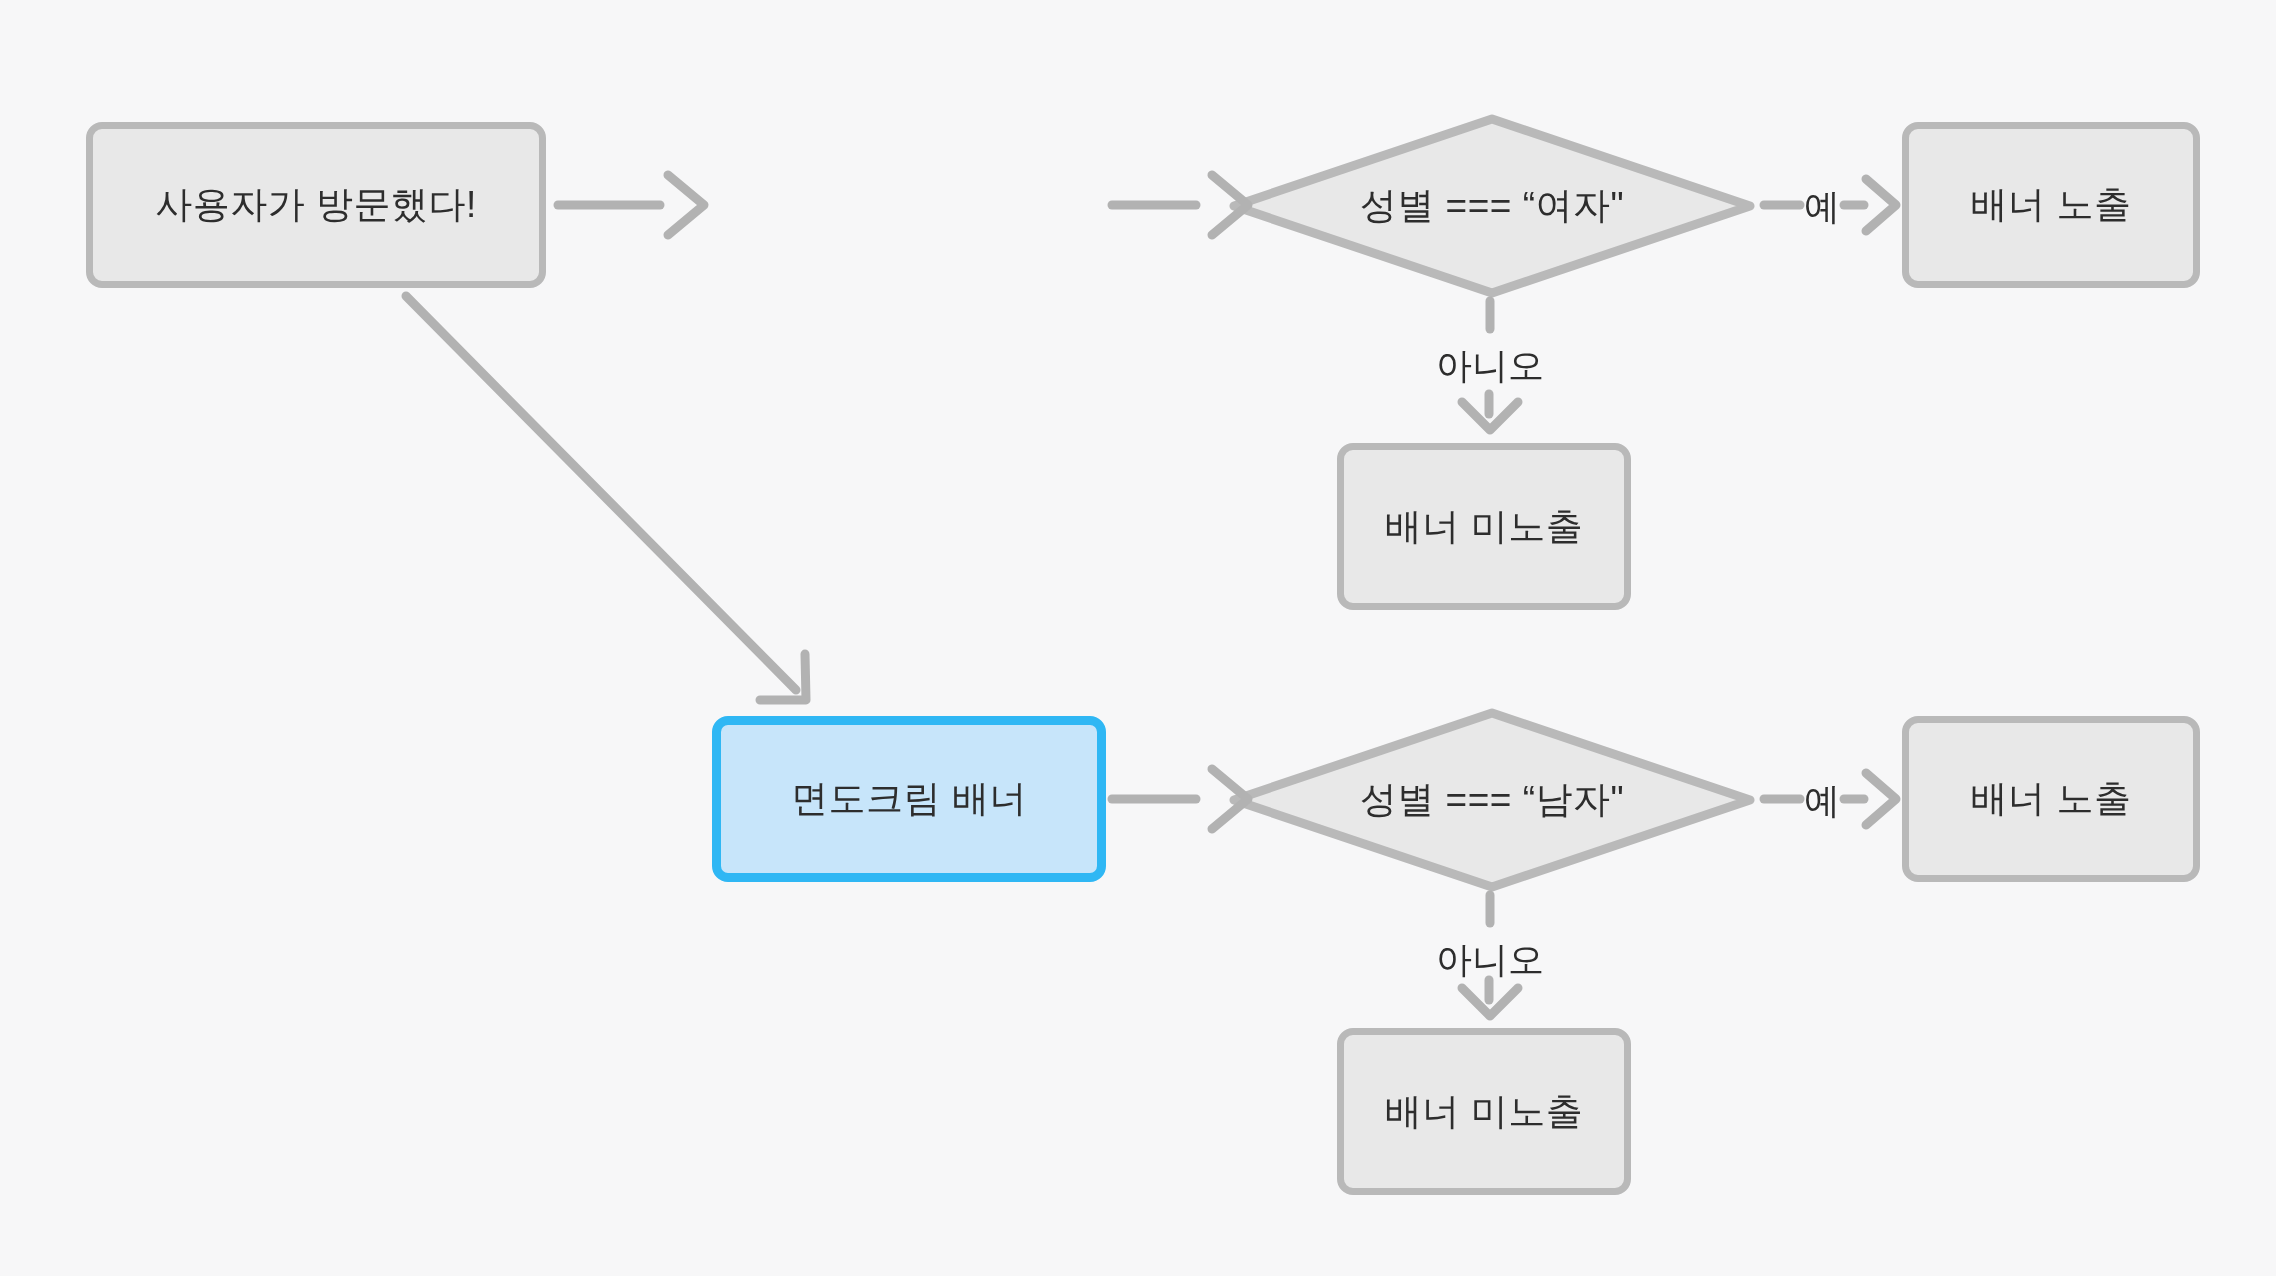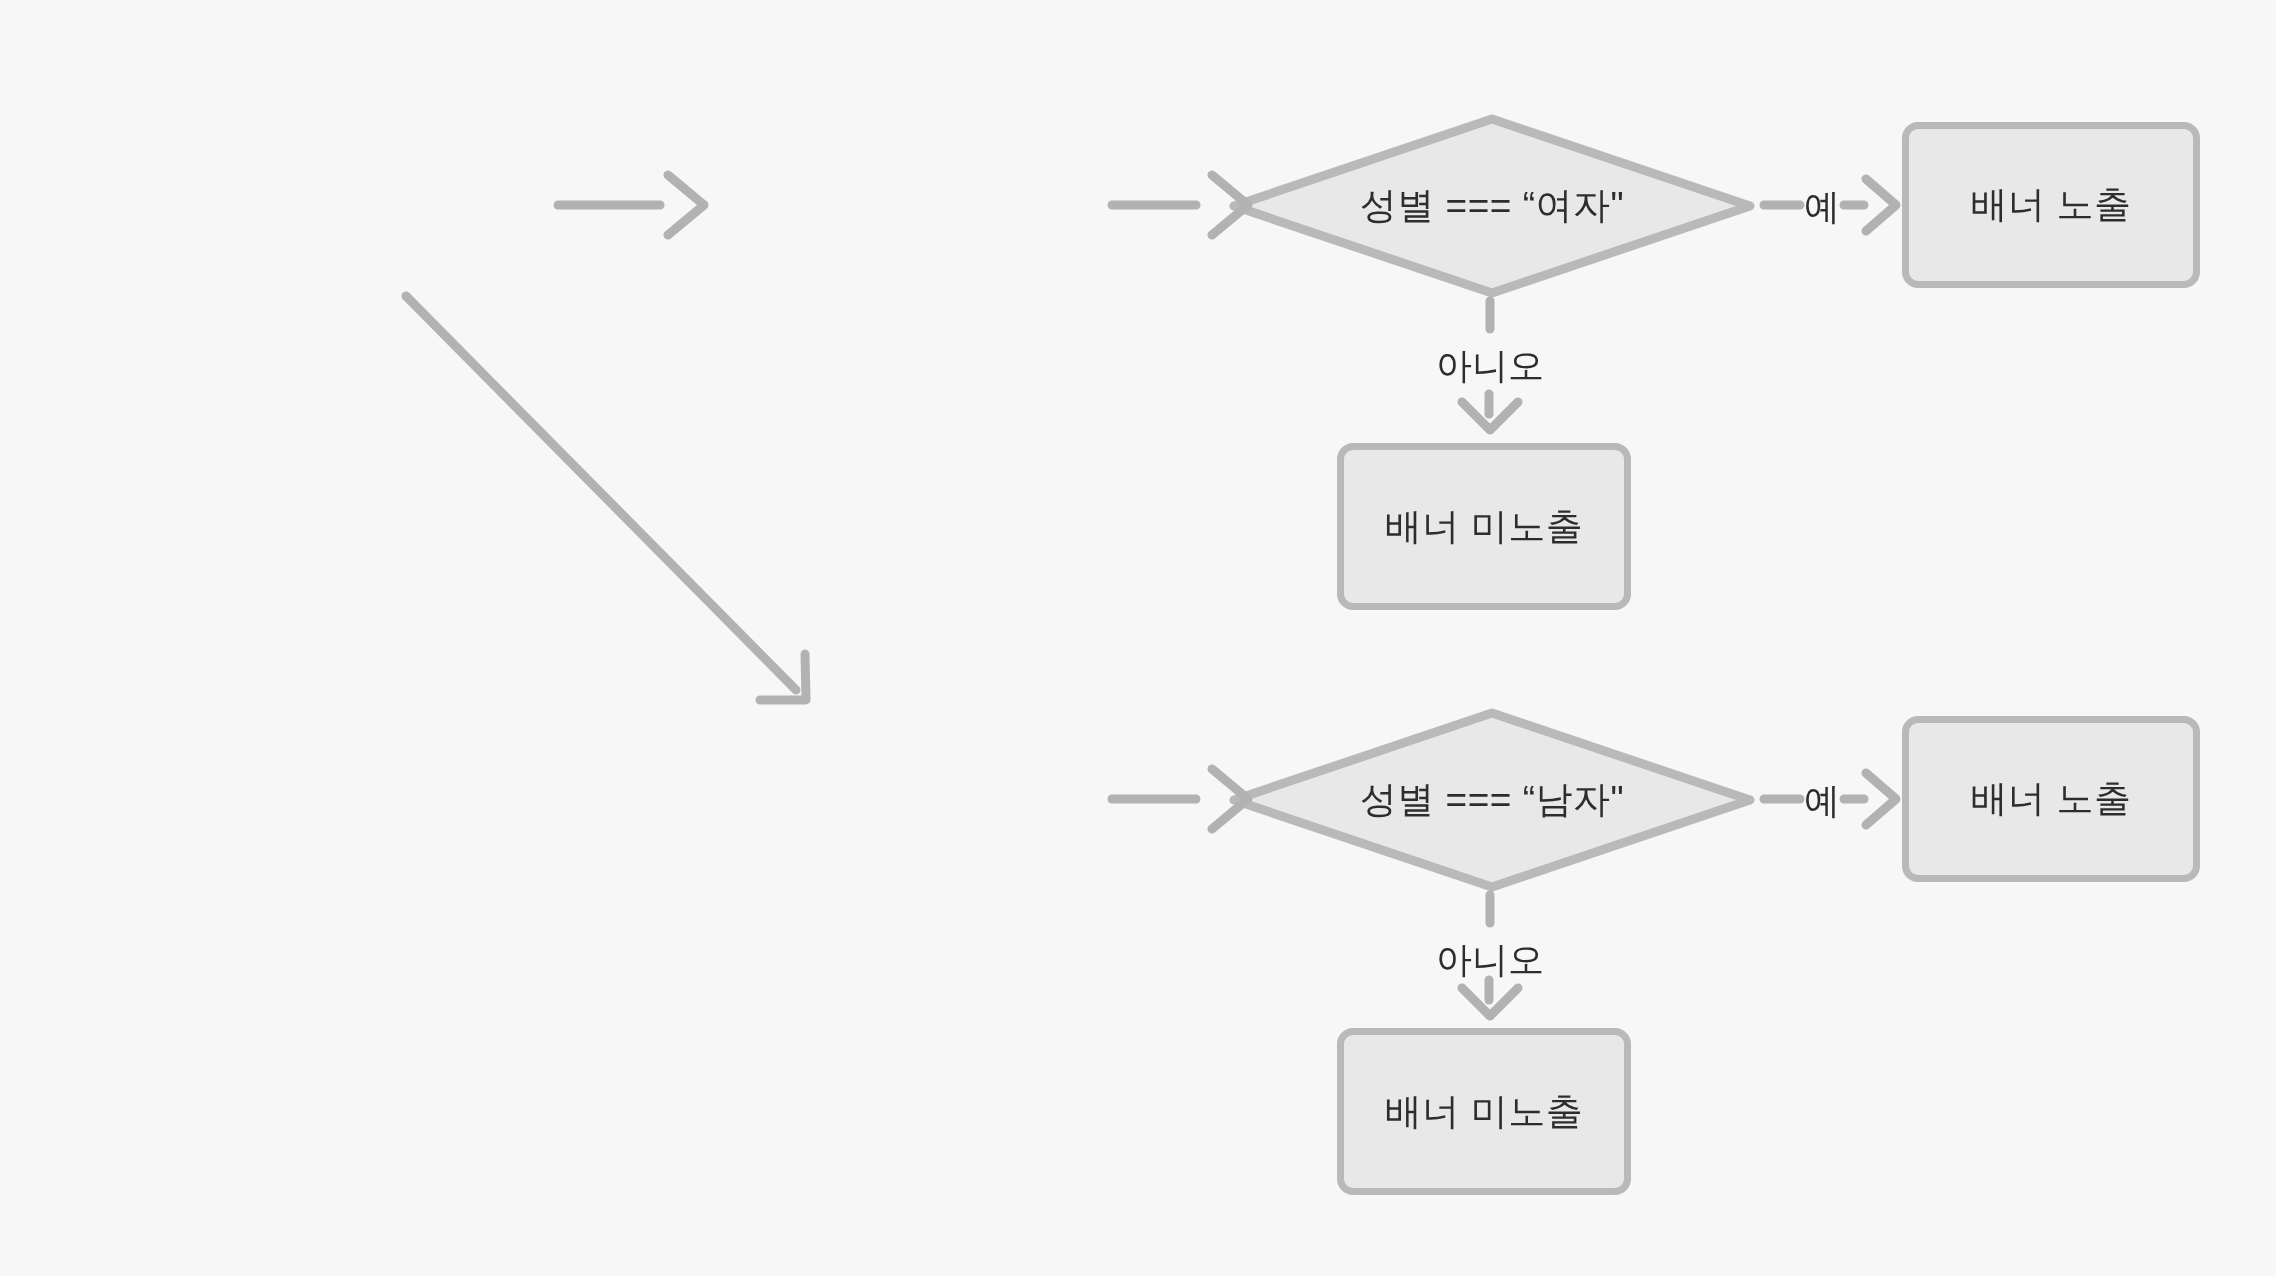--- a/index.html
+++ b/index.html
@@ -78,30 +78,36 @@
     color: #2d2d2d;
     font-size: 36px;
     white-space: nowrap;
   }
 </style>
 </head>
 <body>
 
 <div id="canvas">
 
+  <div class="node gray" style="left:86px; top:122px; width:460px; height:166px;">
+    <span>사용자가 방문했다!</span>
+  </div>
 
 
   <div class="node gray" style="left:1902px; top:122px; width:298px; height:166px;">
     <span>배너 노출</span>
   </div>
 
   <div class="node gray" style="left:1337px; top:443px; width:294px; height:167px;">
     <span>배너 미노출</span>
   </div>
 
+  <div class="node blue" style="left:712px; top:716px; width:394px; height:166px;">
+    <span>면도크림 배너</span>
+  </div>
 
   <div class="node gray" style="left:1902px; top:716px; width:298px; height:166px;">
     <span>배너 노출</span>
   </div>
 
   <div class="node gray" style="left:1337px; top:1028px; width:294px; height:167px;">
     <span>배너 미노출</span>
   </div>
 
   <div class="decision" style="left:1228px; top:112px;">

